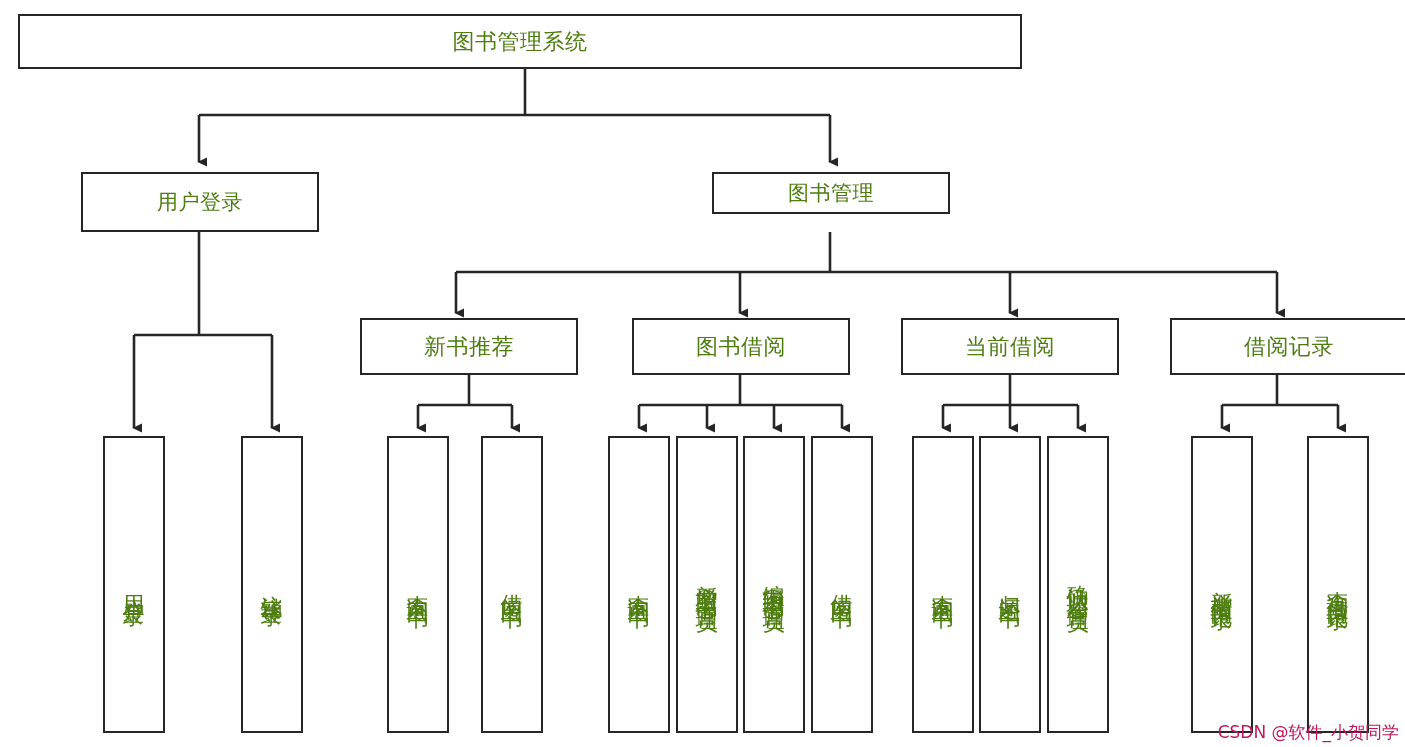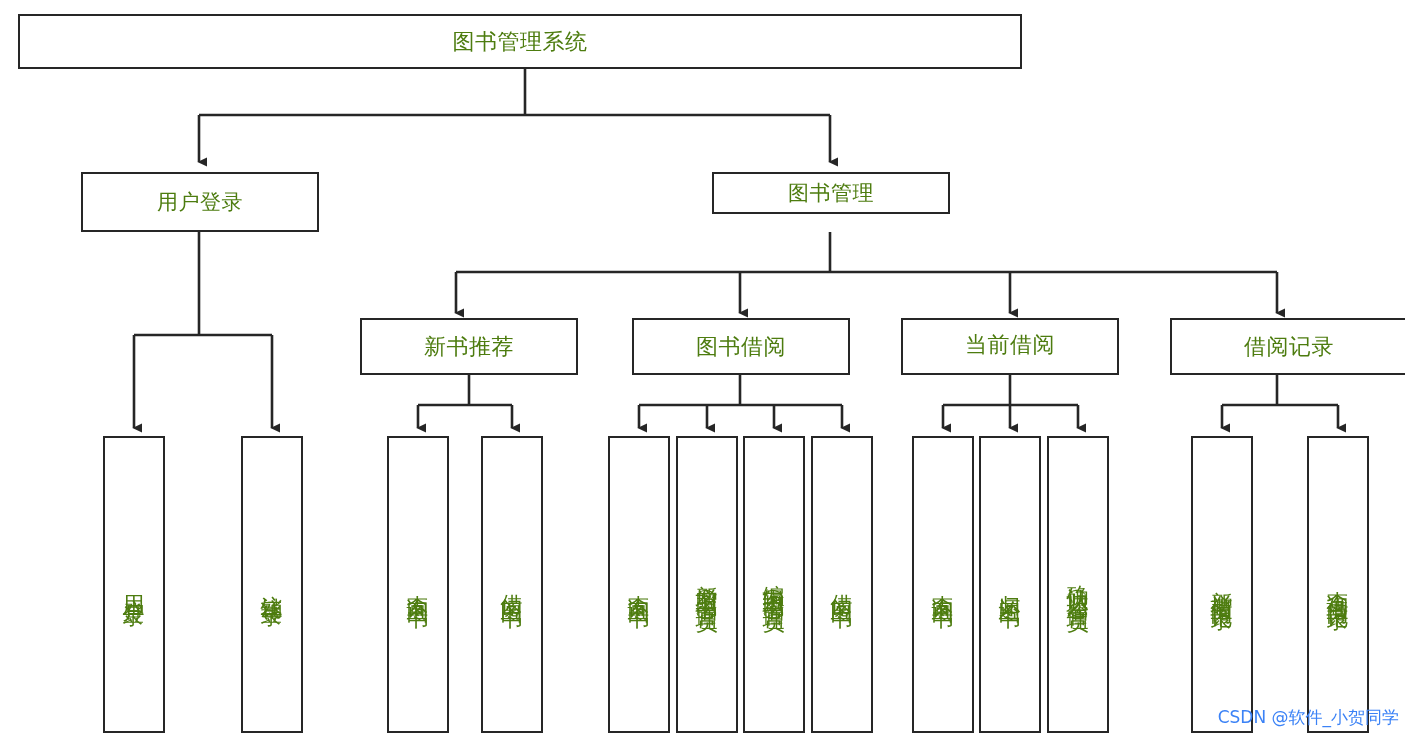--- a/index.html
+++ b/index.html
@@ -45,23 +45,23 @@
     writing-mode: vertical-rl;
     text-orientation: upright;
     letter-spacing: 4px;
     font-size: 22px;
   }
   .node.root .label { font-size: 22px; }
   .node.level2 .label { font-size: 22px; }
   .watermark {
     position: absolute;
     right: 6px;
-    bottom: 18px;
+    bottom: 3px;
     font-size: 17px;
-    color: #3b82f6;
+    color: #be185d;
     white-space: nowrap;
     font-family: "DejaVu Sans", "Liberation Sans", sans-serif;
   }
 </style>
 </head>
 <body>
 
 <div id="canvas">
 
   <svg id="edges" viewBox="0 0 1405 747" xmlns="http://www.w3.org/2000/svg">
@@ -124,21 +124,21 @@
   <div class="node level1" style="left:712px; top:172px; width:238px; height:42px;">
     <span class="label">图书管理</span>
   </div>
 
   <div class="node level2" style="left:360px; top:318px; width:218px; height:57px;">
     <span class="label">新书推荐</span>
   </div>
   <div class="node level2" style="left:632px; top:318px; width:218px; height:57px;">
     <span class="label">图书借阅</span>
   </div>
-  <div class="node level2" style="left:901px; top:318px; width:218px; height:57px;font-family:Liberation Mono, monospace;">
+  <div class="node level2" style="left:901px; top:318px; width:218px; height:57px;">
     <span class="label">当前借阅</span>
   </div>
   <div class="node level2" style="left:1170px; top:318px; width:238px; height:57px;">
     <span class="label">借阅记录</span>
   </div>
 
   <div class="node vertical" style="left:103px; top:436px; width:62px; height:297px;">
     <span class="label">用户登录</span>
   </div>
   <div class="node vertical" style="left:241px; top:436px; width:62px; height:297px;">

